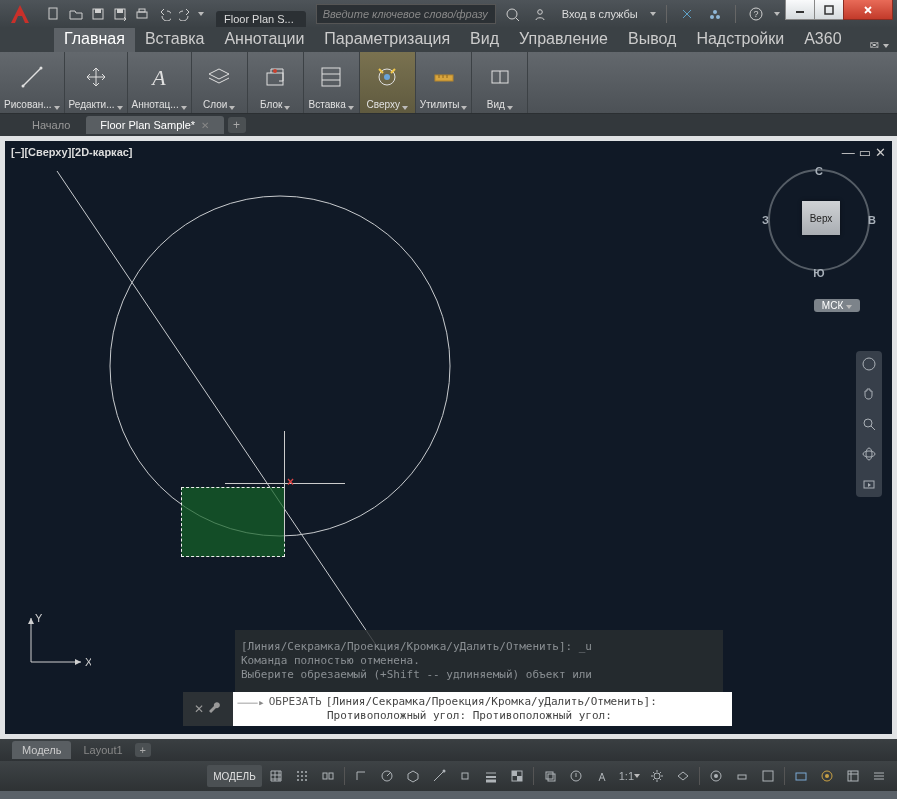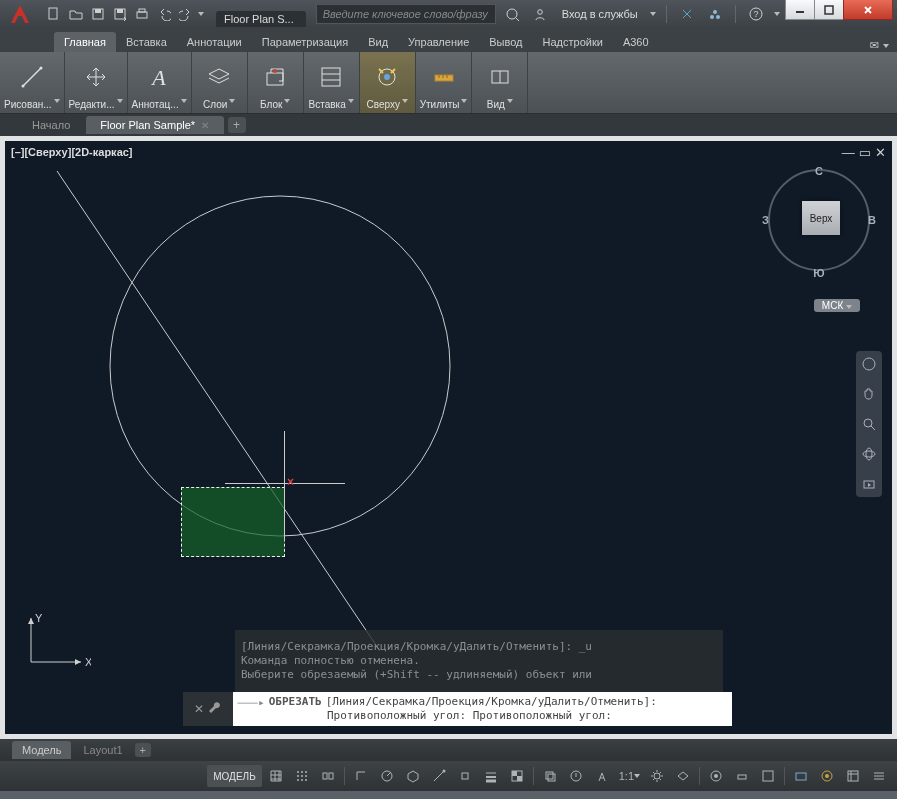--- a/index.html
+++ b/index.html
@@ -17,29 +17,29 @@
 .title-right { display: flex; align-items: center; margin-left: 6px; gap: 8px; }
 .title-icon { width: 20px; height: 20px; display: flex; align-items: center; justify-content: center; }
 .signin { font-size: 11px; color: #ddd; padding: 0 4px; }
 .win-controls { position: absolute; right: 4px; top: 0; display: flex; }
 .win-btn { width: 30px; height: 20px; display: flex; align-items: center; justify-content: center; cursor: pointer; background: linear-gradient(#f9fafb,#d6dbde); border: 1px solid #888; border-top: none; margin-left: -1px; }
 .win-btn.close { width: 50px; background: linear-gradient(#e86b58,#c23a2a); border-color: #8a2c22; }
 .win-btn.close svg { stroke: #fff; }
 
 
 .ribbon-tabs { height: 24px; background: #3b4145; display: flex; align-items: flex-end; padding-left: 54px; }
-.ribbon-tab { padding: 4px 10px; font-size: 11px; color: #ccc; cursor: pointer; }
+.ribbon-tab { padding: 4px 10px; font-size: 16px; color: #ccc; cursor: pointer; }
 .ribbon-tab.active { background: #5d6267; color: #fff; border-radius: 3px 3px 0 0; }
 .ribbon-tabs-right { margin-left: auto; display: flex; padding-right: 8px; gap: 4px; align-items: center; }
 
 
 .ribbon { height: 62px; background: linear-gradient(#63686d,#4c5156); display: flex; border-bottom: 1px solid #2b2f32; }
 .panel { display: flex; flex-direction: column; align-items: center; justify-content: flex-end; padding: 2px 4px 1px; border-right: 1px solid #3c4145; min-width: 56px; }
 .panel-icon { flex: 1; display: flex; align-items: center; justify-content: center; color: #dcdcdc; }
-.panel-label { font-size: 10px; color: #e0e0e0; padding-bottom: 2px; display: flex; align-items: flex-start; gap: 2px; }
+.panel-label { font-size: 10px; color: #e0e0e0; padding-bottom: 2px; display: flex; align-items: flex-end; gap: 2px; }
 .panel.highlight { background: linear-gradient(#7a7250,#5f5a3f); }
 
 
 .filetabs { height: 22px; background: #33383c; display: flex; align-items: center; padding-left: 18px; }
 .filetab { padding: 3px 14px; font-size: 11px; color: #999; cursor: pointer; border-radius: 3px 3px 0 0; margin-right: 2px; display: flex; align-items: center; }
 .filetab.active { background: #595e62; color: #fff; }
 .filetab .tab-close { margin-left: 6px; font-size: 10px; color: #888; }
 .filetab-add { width: 18px; height: 16px; background: #4b5053; border-radius: 3px; display: flex; align-items: center; justify-content: center; color: #aaa; margin-left: 2px; font-size: 12px; }
 
 
@@ -78,21 +78,21 @@
 
 .ucs { position: absolute; bottom: 62px; left: 16px; }
 
 
 .cmd-history { position: absolute; bottom: 42px; left: 230px; font-family: Consolas, monospace; font-size: 11px; color: #8a8f93; line-height: 14px; background: rgba(41,46,49,.8); padding: 10px 6px; width: 488px; }
 .cmd-bar { position: absolute; bottom: 8px; left: 178px; right: 160px; height: 34px; display: flex; }
 .cmd-handle { width: 50px; background: #2c3135; display: flex; align-items: center; justify-content: center; gap: 4px; color: #999; }
 .cmd-input { flex: 1; background: #fff; display: flex; align-items: flex-start; padding: 2px 4px; font-family: Consolas, monospace; font-size: 11px; color: #444; flex-direction: column; }
 .cmd-input .prompt { display: flex; align-items: center; gap: 4px; }
 .cmd-input .prompt .icon { color: #888; }
-.cmd-input .cmd-name { font-weight: bold; color: #555; }
+.cmd-input .cmd-name { font-weight: normal; color: #555; }
 
 
 .layout-tabs { height: 22px; background: linear-gradient(#3a3f42,#2e3235); display: flex; align-items: center; padding-left: 12px; }
 .layout-tab { padding: 3px 10px; font-size: 11px; color: #ccc; background: #595e62; border-radius: 3px 3px 0 0; margin-right: 2px; }
 .layout-tab.inactive { background: transparent; color: #888; }
 .layout-add { width: 16px; height: 14px; background: #4b5053; border-radius: 3px; display: flex; align-items: center; justify-content: center; color: #aaa; font-size: 11px; }
 
 
 .statusbar { height: 30px; background: linear-gradient(#3e4346,#2e3234); display: flex; align-items: center; padding: 0 6px; gap: 2px; justify-content: flex-end; }
 .status-btn { height: 22px; min-width: 24px; display: flex; align-items: center; justify-content: center; color: #aeb3b7; padding: 0 3px; cursor: pointer; border-radius: 2px; }

